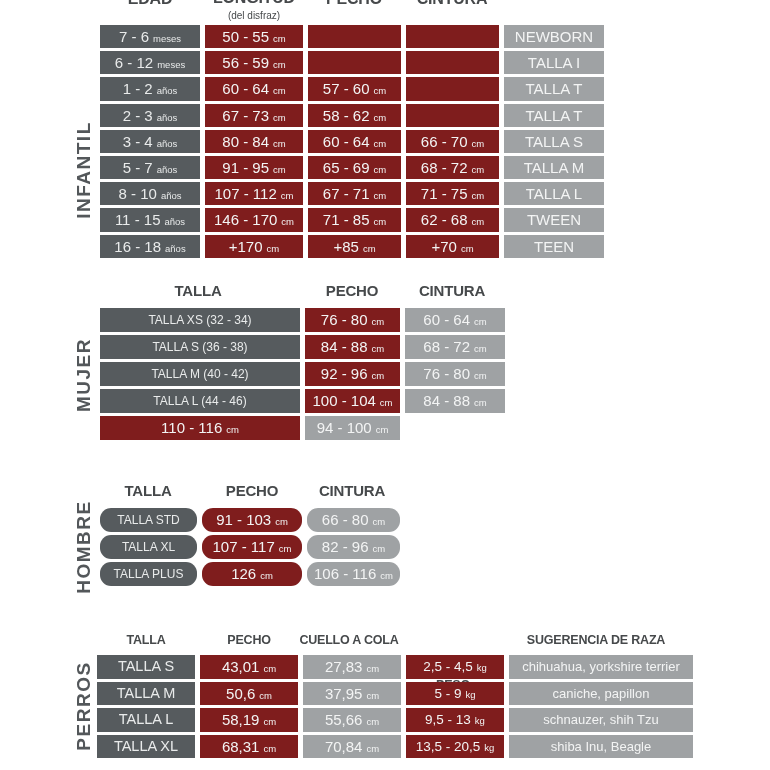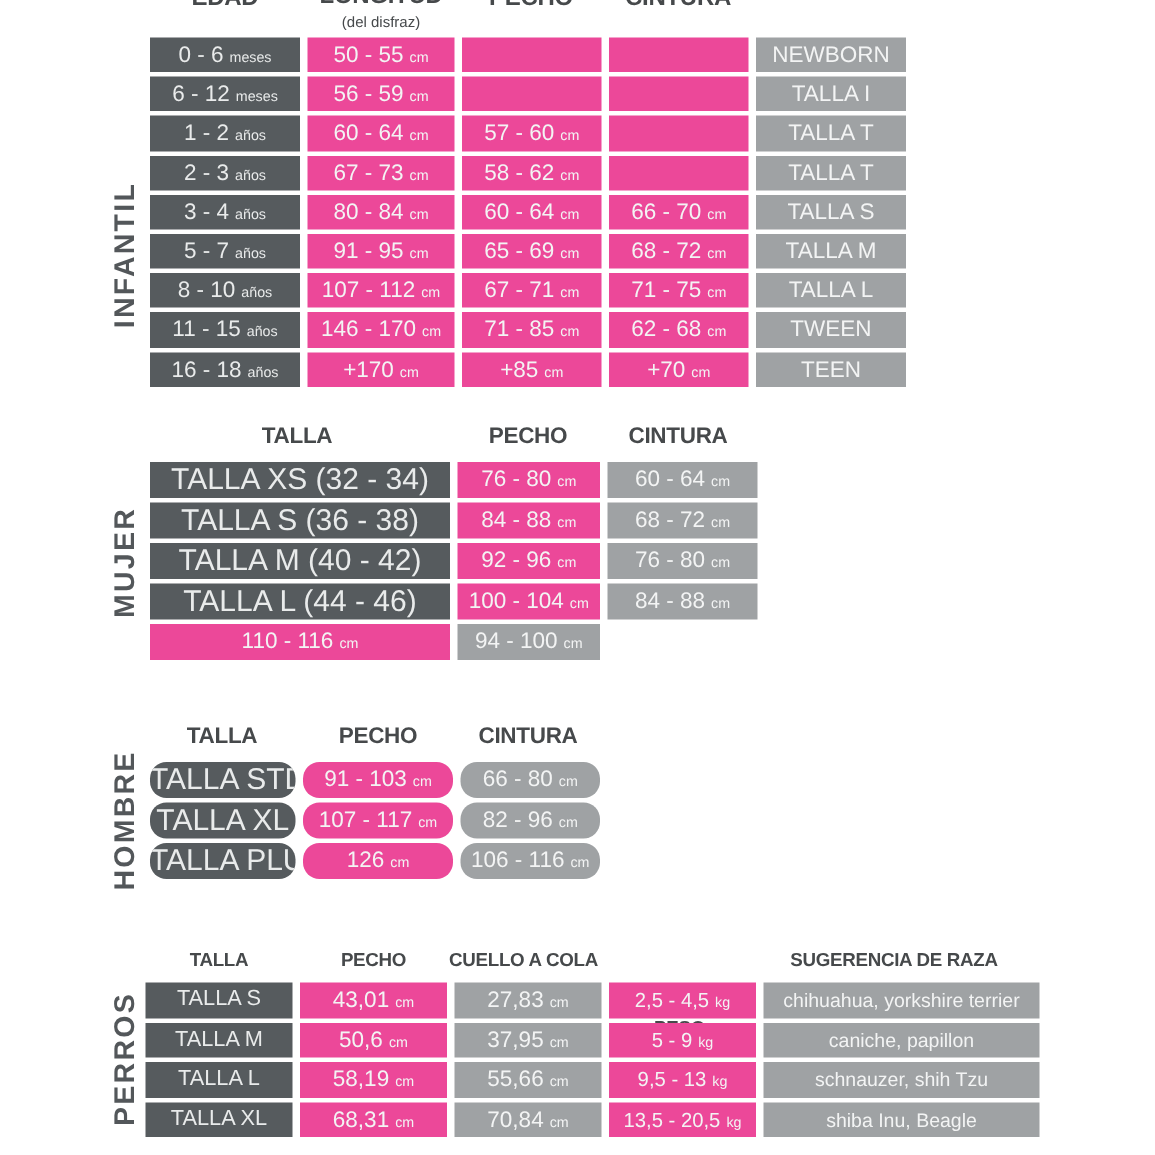--- a/index.html
+++ b/index.html
@@ -37,42 +37,42 @@
   #tbl-hombre   { left:100px; top:508px; grid-template-columns:97px 100px 93px; grid-auto-rows:24px; }
   #tbl-hombre .cell { line-height:24px;border-radius:11px; }
   #tbl-perros   { left:97px;  top:655px; grid-template-columns:98px 98px 98px 98px 184px; grid-auto-rows:23.5px; }
   #tbl-perros .cell { line-height:23.5px; }
 
   .cell {
     text-align:center; color:#f3f4f4; font-size:15px;
     white-space:nowrap; overflow:hidden;
   }
   .dark  { background:#565b5e; color:#e9ebeb; }
-  .d16   { font-size:20px; }
+  .d16   { font-size:12px; }
   .d14   { font-size:14.5px; }
-  .light { background:#ec4899; }
+  .light { background:#7f1d1d; }
   .alt   { background:#9fa2a4; }
   .u     { font-size:9.5px; margin-left:4px; }
   .breed { font-size:13px; }
   .peso  { font-size:13.5px; }
 </style>
 </head>
 <body>
 
 <div class="stage">
 
   <span class="hdr h16" style="left:150px; top:-10px;">EDAD</span>
   <span class="hdr h16" style="left:254px; top:-11px;">LONGITUD</span>
   <span class="hdr sub" style="left:254px; top:7px;">(del disfraz)</span>
   <span class="hdr h16" style="left:354px; top:-10px;">PECHO</span>
   <span class="hdr h16" style="left:452px; top:-10px;">CINTURA</span>
   <span class="vlabel" style="top:170px;">INFANTIL</span>
 
   <div class="tbl" id="tbl-infantil">
-    <div class="cell dark"><span>0 - 6</span><span class="u">meses</span></div>
+    <div class="cell dark"><span>7 - 6</span><span class="u">meses</span></div>
     <div class="cell light"><span>50 - 55</span><span class="u">cm</span></div>
     <div class="cell light"><span></span><span class="u"></span></div>
     <div class="cell light"><span></span><span class="u"></span></div>
     <div class="cell alt"><span>NEWBORN</span></div>
 
     <div class="cell dark"><span>6 - 12</span><span class="u">meses</span></div>
     <div class="cell light"><span>56 - 59</span><span class="u">cm</span></div>
     <div class="cell light"><span></span><span class="u"></span></div>
     <div class="cell light"><span></span><span class="u"></span></div>
     <div class="cell alt"><span>TALLA I</span></div>

